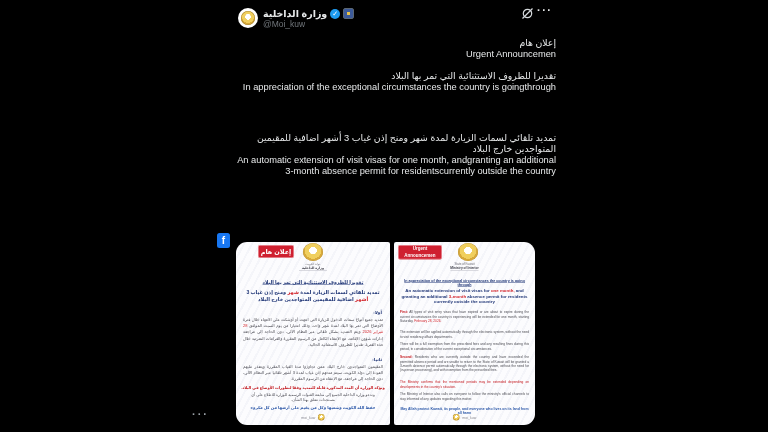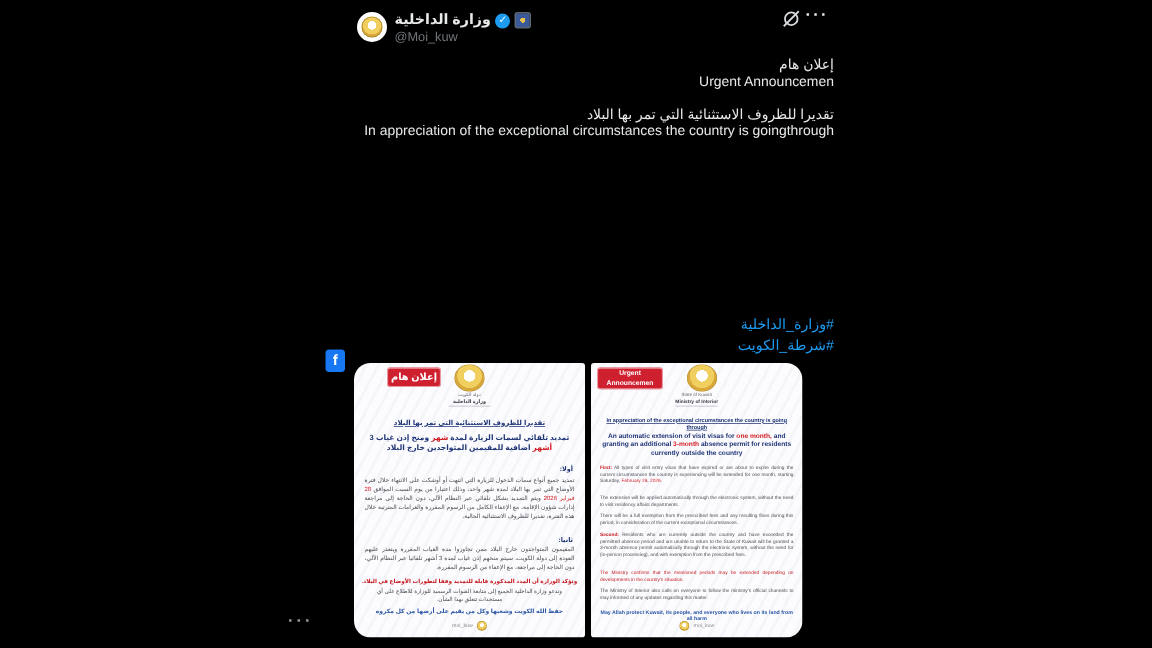--- a/index.html
+++ b/index.html
@@ -80,22 +80,22 @@
       <circle cx="6.5" cy="6.5" r="4.2" fill="none" stroke="#d6dadd" stroke-width="1.2"></circle>
       <line x1="1.5" y1="11.5" x2="11.5" y2="1.5" stroke="#d6dadd" stroke-width="1.2"></line>
     </svg>
   </div>
   <div class="abs more-btn">···</div>
 
   <div class="abs t-body" style="top:38px;">إعلان هام
 Urgent Announcemen</div>
   <div class="abs t-body" style="top:71px;">تقديرا للظروف الاستثنائية التي تمر بها البلاد
 In appreciation of the exceptional circumstances the country is goingthrough</div>
-  <div class="abs t-tags">#وزارة_الداخلية
-#شرطة_الكويت</div>
+  <div class="abs t-body" style="top:133px;">تمديد تلقائي لسمات الزيارة لمدة شهر ومنح إذن غياب 3 أشهر اضافية للمقيمين المتواجدين خارج البلاد
+An automatic extension of visit visas for one month, andgranting an additional 3-month absence permit for residentscurrently outside the country</div>
 
   <div class="abs poster poster-ar">
     <div class="pinner" dir="rtl">
       <div class="abs emblem" style="left:134px;top:2px;width:40px;height:36px;"></div>
       <div class="abs red-badge" style="left:44px;top:6px;width:72px;height:26px;font-size:13px;line-height:26px;">إعلان هام</div>
       <div class="abs p-caption" style="top:40px;">
         <div>دولة الكويت</div>
         <div class="cap2">وزارة الداخلية</div>
         <div class="cap-rule"></div>
       </div>

